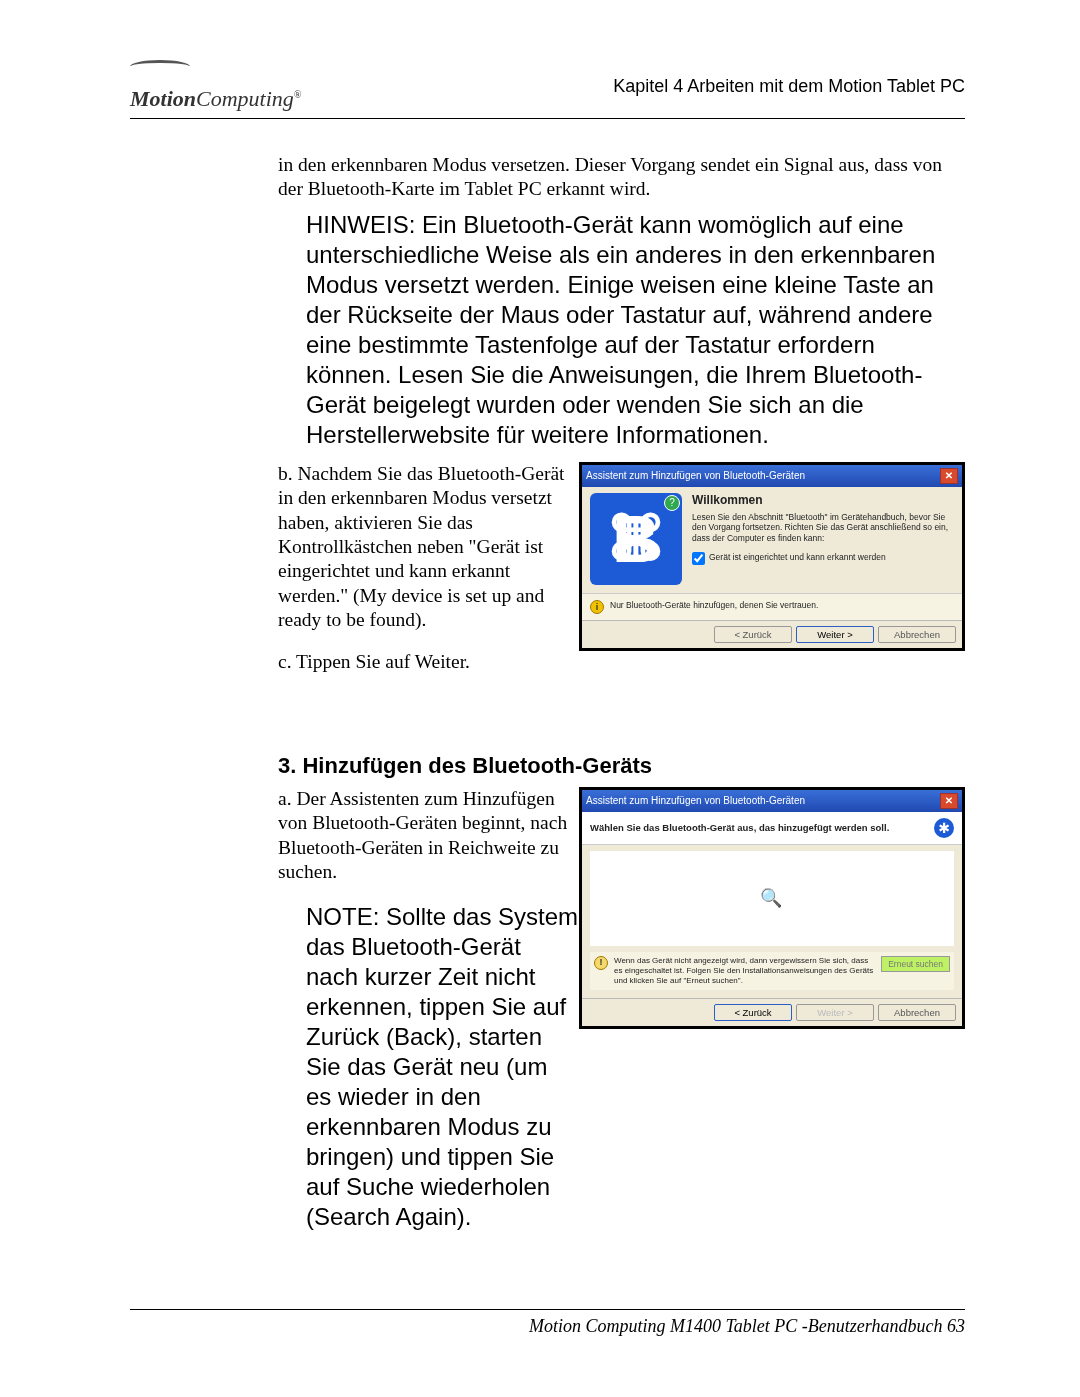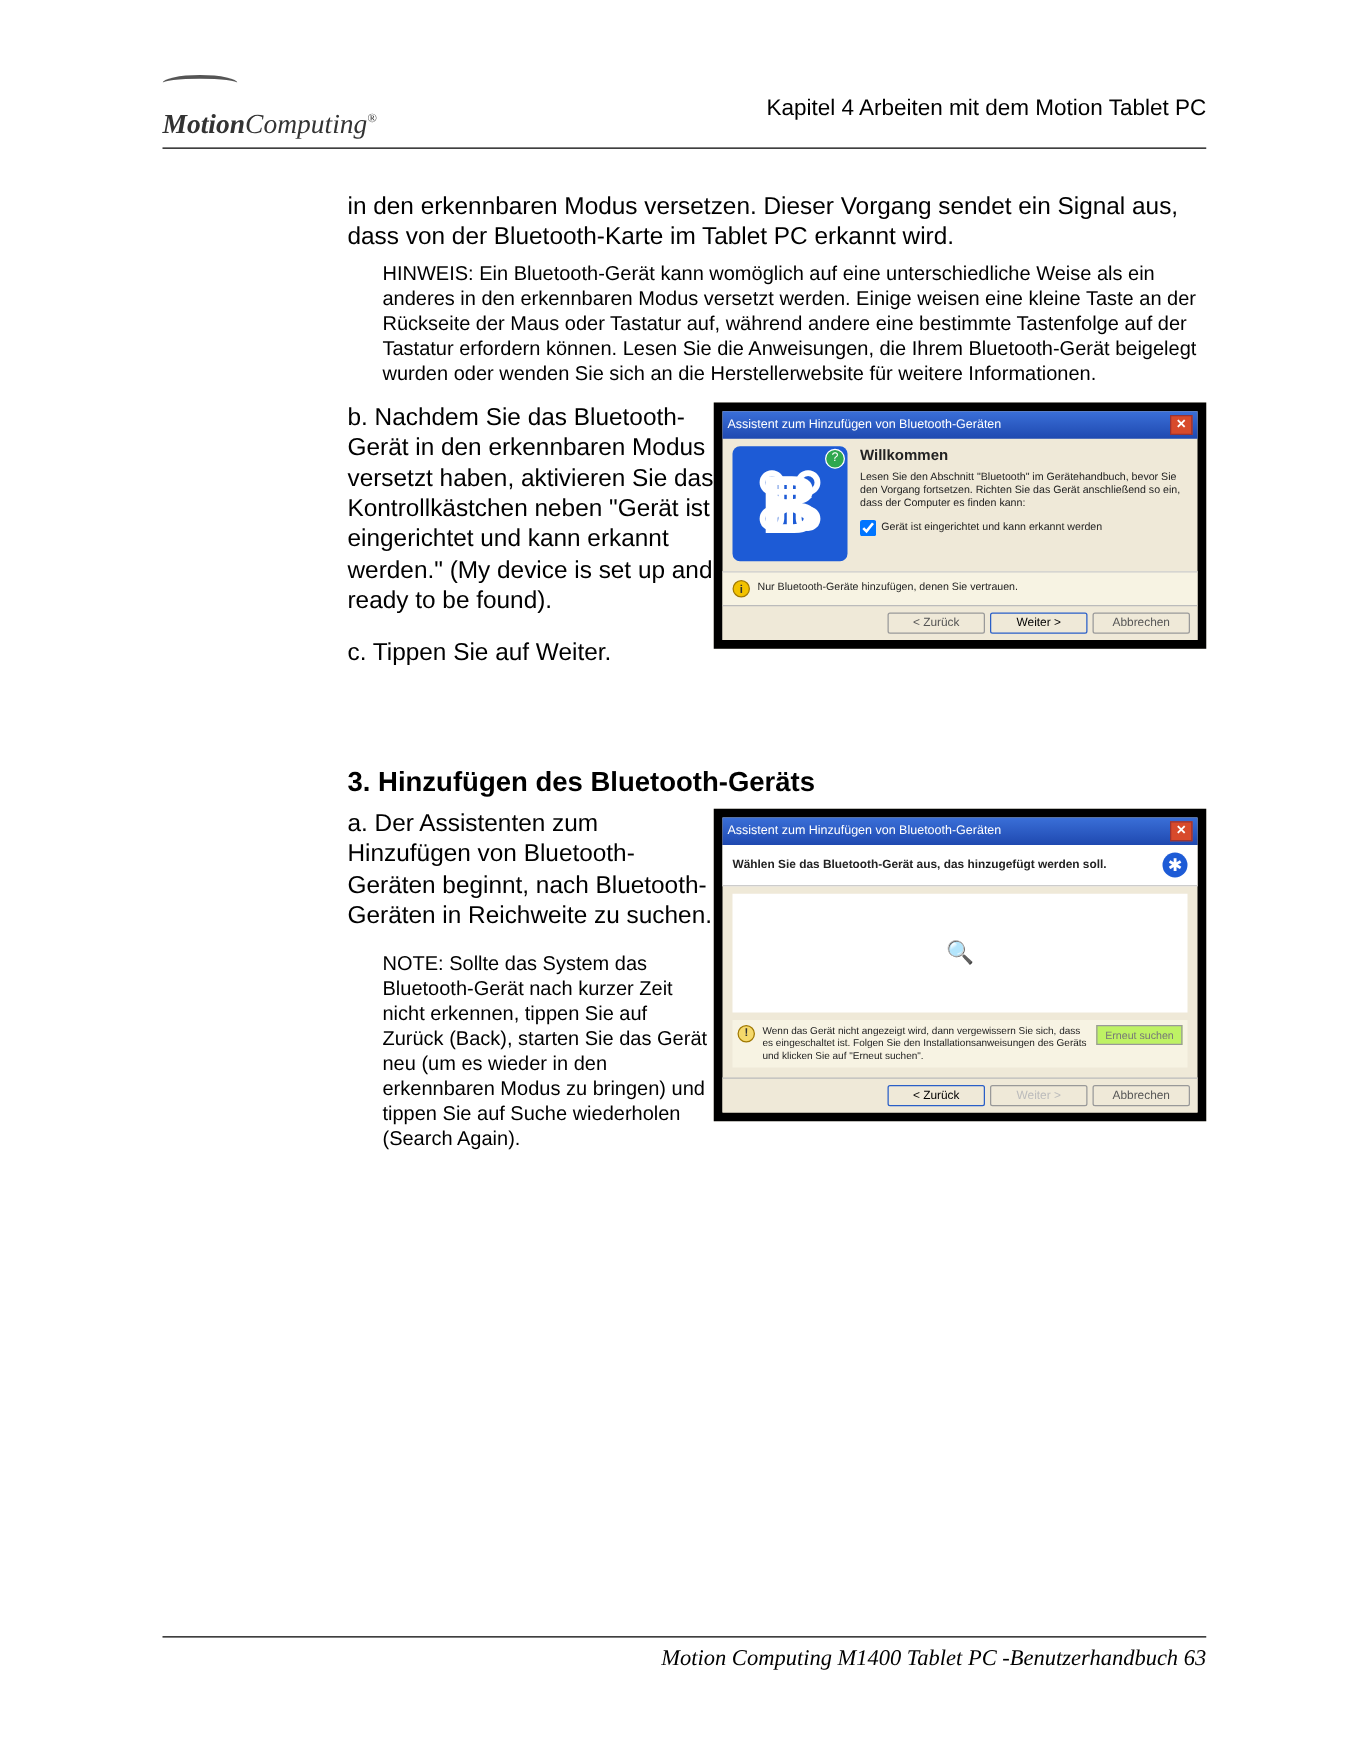--- a/index.html
+++ b/index.html
@@ -5,25 +5,25 @@
 html,body{margin:0;padding:0;background:#fff;font-family:Arial,Helvetica,sans-serif;color:#000}
 .page{width:1080px;height:1397px;margin:0 auto;position:relative;box-sizing:border-box;padding:60px 115px 60px 130px}
 .header-row{display:flex;justify-content:space-between;align-items:center;font-size:18px;margin-bottom:6px}
 .logo{font-family:Georgia,serif;font-style:italic;font-size:22px;color:#333}
 .logo b{font-style:italic;font-weight:bold}
 .logo .swoosh{display:inline-block;width:60px;height:10px;border-top:3px solid #555;border-radius:60% 60% 0 0;vertical-align:top;margin-bottom:-6px}
 .chap{font-size:18px}
 .chap-k{font-family:Arial;font-weight:normal}
 .rule{border:none;border-top:1.5px solid #000;margin:2px 0 34px 0}
 .content{margin-left:148px}
-.para{font-family:Liberation Sans, sans-serif;font-size:19.5px;line-height:1.25;margin:0 0 8px 0}
-.hinweis{font-family:Arial,Helvetica,sans-serif;font-size:16px;line-height:1.25;margin:4px 0 12px 28px}
+.para{font-family:Liberation Serif, serif;font-size:19.5px;line-height:1.25;margin:0 0 8px 0}
+.hinweis{font-family:Arial,Helvetica,sans-serif;font-size:24px;line-height:1.25;margin:4px 0 12px 28px}
 .flex-wrap{display:flex;align-items:flex-start;margin-top:6px}
 .left-col{flex:1;min-width:0}
-.win{width:380px;border:7px solid #000000;background:#efe9d8;font-family:Tahoma,Arial,sans-serif;font-size:9px;color:#222}
+.win{width:380px;border:3px solid #000000;background:#efe9d8;font-family:Tahoma,Arial,sans-serif;font-size:9px;color:#222}
 .win-title{background:linear-gradient(#3a6fd8,#1f49b0);color:#fff;padding:3px 4px;display:flex;align-items:center;justify-content:space-between;font-size:10px}
 .win-close{width:16px;height:14px;background:#d84a2b;border:1px solid #933;color:#fff;display:flex;align-items:center;justify-content:center;font-weight:bold;font-size:10px;line-height:1}
 .win-body{padding:6px 8px 8px 8px}
 .wiz-top{display:flex;gap:10px}
 .bt-icon-lg{width:92px;height:92px;background:#1d5bd6;border-radius:6px;display:flex;align-items:center;justify-content:center;color:#fff;font-size:64px;position:relative}
 .bt-icon-lg .help{position:absolute;top:2px;right:2px;width:14px;height:14px;border-radius:50%;background:#2fa84f;border:1px solid #fff;color:#fff;font-size:10px;display:flex;align-items:center;justify-content:center}
 .wiz-right{flex:1}
 .wiz-h{font-weight:bold;font-size:12px;margin-bottom:5px}
 .wiz-sm{font-size:8.5px;line-height:1.25}
 .wiz-list{margin:4px 0 4px 10px;padding:0;font-size:8.5px;line-height:1.3}

